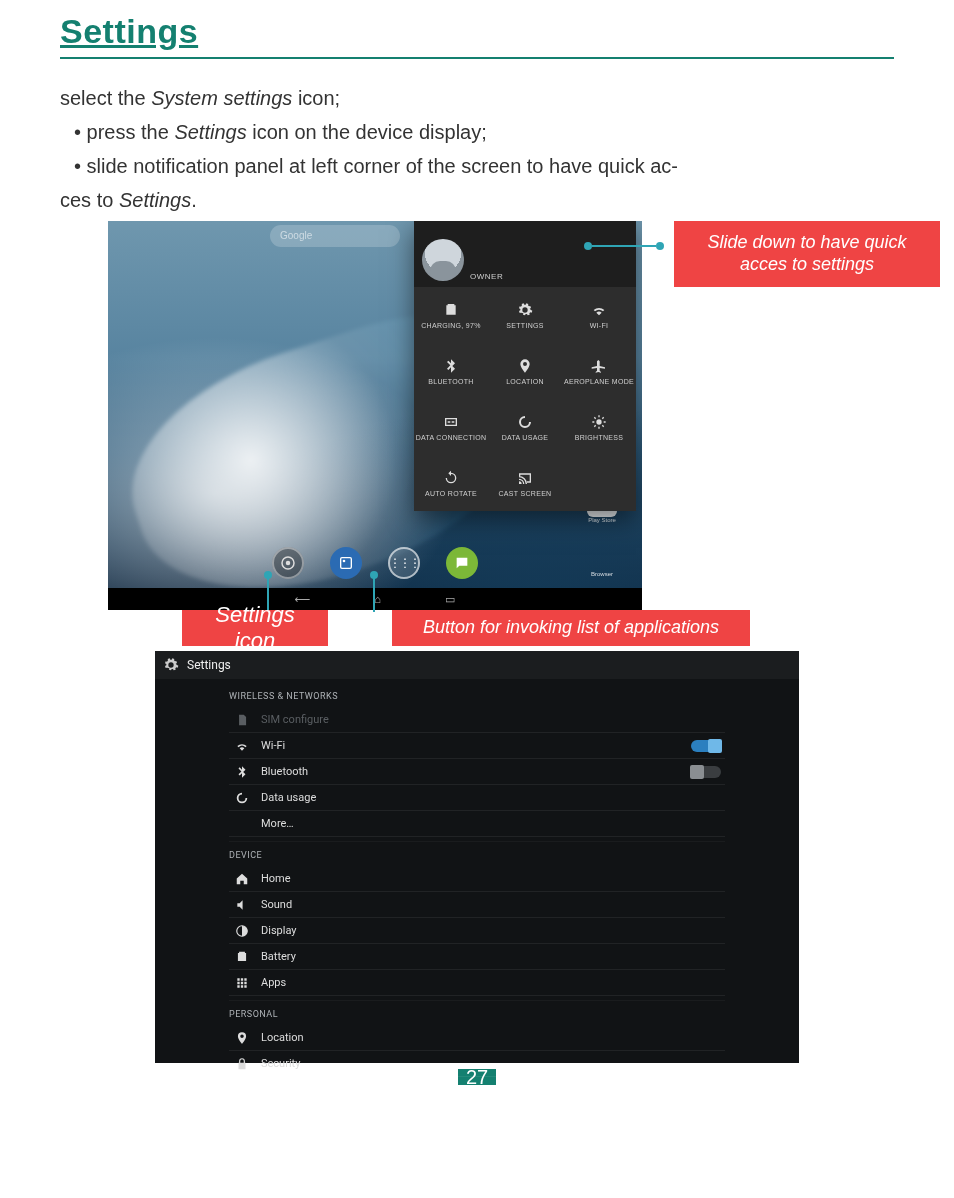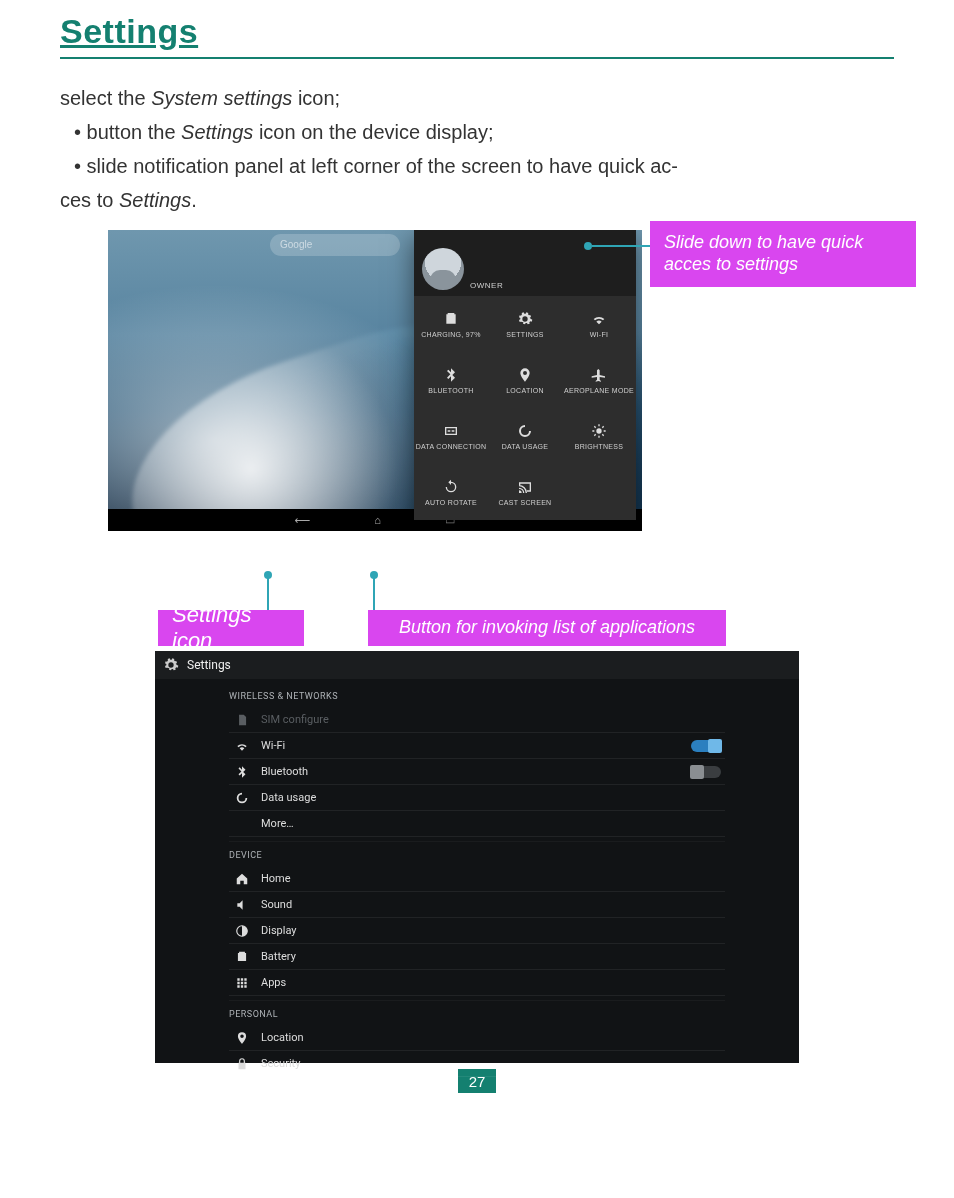--- a/index.html
+++ b/index.html
@@ -8,23 +8,23 @@
   .page-title { font-size:34px; font-weight:700; color:#148070; text-decoration:underline; margin:12px 0 6px 0; letter-spacing:.5px; }
   .hr { height:2px; background:#148070; margin-bottom:22px; }
   .intro { font-size:20px; line-height:1.7; color:#333; text-align:justify; }
   .bullets { font-size:20px; line-height:1.7; color:#333; }
   .bullets .item { text-align:justify; }
   .bullets .dot { padding-left:14px; }
   em { }
 
   
   .fig1-wrap { position:relative; width:834px; height:420px; margin:4px auto 0 auto; }
-  .screenshot1 { position:absolute; left:48px; top:0; width:534px; height:301px;
+  .screenshot1 { position:absolute; left:48px; top:0; width:534px; height:389px;
     background:linear-gradient(160deg,#4a718f 0%,#3a5f7d 30%,#2c4d69 60%,#0e2437 100%);
-    overflow:hidden;margin-top:9px; }
+    overflow:hidden; }
   .wave { position:absolute; inset:0;
     background:
       radial-gradient(ellipse 400px 260px at 20% 70%, rgba(255,255,255,.55), rgba(255,255,255,0) 60%),
       radial-gradient(ellipse 500px 300px at 80% 100%, rgba(20,60,90,.9), rgba(20,60,90,0) 70%),
       linear-gradient(180deg,#6f97ae 0%, #5884a0 35%, #2f5b7a 60%, #0c2239 100%);
     filter:blur(.5px); }
   .wave-curl{ position:absolute; left:20px; top:120px; width:420px; height:230px;
     background:radial-gradient(circle at 30% 40%, rgba(255,255,255,.85), rgba(255,255,255,.1) 45%, rgba(10,40,60,.4) 70%);
     border-radius:50% 40% 60% 50%; transform:rotate(-18deg); mix-blend-mode:screen; filter:blur(2px);}
   .dock-icons { position:absolute; left:0; right:0; top:326px; height:40px; display:flex; justify-content:center; gap:26px; }
@@ -51,22 +51,22 @@
   .qs-owner .avatar{ width:42px;height:42px;border-radius:50%;
     background:radial-gradient(circle at 50% 35%, #cfd6dc 0 18px, #8a949c 18px);
     position:relative; margin-right:6px;}
   .qs-owner .avatar:after{content:"";position:absolute;bottom:4px;left:8px;right:8px;height:16px;border-radius:10px 10px 4px 4px;background:#8a949c;}
   .qs-owner .own-label{font-size:8px;letter-spacing:.5px;}
   .qs-grid{ display:grid; grid-template-columns:repeat(3,1fr); }
   .qs-tile{ height:56px; display:flex; flex-direction:column; align-items:center; justify-content:center; gap:4px; font-size:7px; letter-spacing:.3px; color:#cfcfcf; position:relative;}
   .qs-tile .ico{ width:16px;height:16px; display:block; color:#ddd;}
 
   
-  .callout { position:absolute; background:#d946ef; color:#fff; font-style:italic; font-size:18px;
-    display:flex; align-items:center; justify-content:center; text-align:left; padding:4px 14px; line-height:1.2;}
+  .callout { position:absolute; background:#ef4444; color:#fff; font-style:italic; font-size:18px;
+    display:flex; align-items:center; justify-content:center; text-align:center; padding:4px 14px; line-height:1.2;margin-left:24px;}
   .callout-right { left:590px; top:0; width:238px; height:58px; }
   .callout-left  { left:98px; top:389px; width:118px; height:28px; font-size:22px;}
   .callout-mid   { left:308px; top:389px; width:330px; height:28px; font-size:18px;}
   .lead-right { position:absolute; left:532px; top:24px; width:64px; height:2px; background:#2fa5b5;}
   .lead-right:before,.lead-right:after{content:"";position:absolute;width:8px;height:8px;background:#2fa5b5;border-radius:50%;top:-3px;}
   .lead-right:before{left:-8px;} .lead-right:after{right:-8px;}
   .lead-a{position:absolute;left:207px;top:356px;width:2px;height:35px;background:#2fa5b5;}
   .lead-a:before{content:"";position:absolute;left:-3px;top:-6px;width:8px;height:8px;border-radius:50%;background:#2fa5b5;}
   .lead-b{position:absolute;left:313px;top:356px;width:2px;height:35px;background:#2fa5b5;}
   .lead-b:before{content:"";position:absolute;left:-3px;top:-6px;width:8px;height:8px;border-radius:50%;background:#2fa5b5;}
@@ -82,39 +82,39 @@
   .s2-row.disabled{ color:#5a5e62; }
   .s2-row .ico{ width:14px; height:14px; flex:0 0 14px;}
   .s2-row .label{ flex:1; }
   .toggle{ width:30px; height:12px; border-radius:6px; position:relative; background:#3a3d40; margin-right:4px;}
   .toggle .knob{ position:absolute; top:-1px; width:14px; height:14px;}
   .toggle.on{ background:#2b7fbf;}
   .toggle.on .knob{ right:-1px; background:#6fb8e8;}
   .toggle.off .knob{ left:-1px; background:#8a8e92;}
   .toggle .knob{ border-radius:2px;}
 
-  .page-number{ width:38px; height:24px; margin:6px auto 0; background:#148070; color:#fff;
-    font-size:15px; display:flex; align-items:center; justify-content:center;}
+  .page-number{ width:38px; height:16px; margin:6px auto 0; background:#148070; color:#fff;
+    font-size:20px; display:flex; align-items:center; justify-content:center;}
 
   svg{display:block}
 </style>
 </head>
 <body>
 
 <div class="page">
   <div class="page-title">Settings</div>
   <div class="hr"></div>
 
 
   <div class="bullets">
     <div class="item">
       <span>select the </span><em>System settings</em><span> icon;</span>
     </div>
     <div class="item">
-      <span class="dot">• button the </span><em>Settings</em><span> icon on the device display;</span>
+      <span class="dot">• press the </span><em>Settings</em><span> icon on the device display;</span>
     </div>
     <div class="item"><span class="dot">• slide notification panel at left corner of the screen to have quick ac-</span></div>
     <div class="item">
       <span>ces to </span><em>Settings</em><span>.</span>
     </div>
   </div>
 
   <div class="fig1-wrap">
     <div class="screenshot1">
       <div class="wave"></div>

